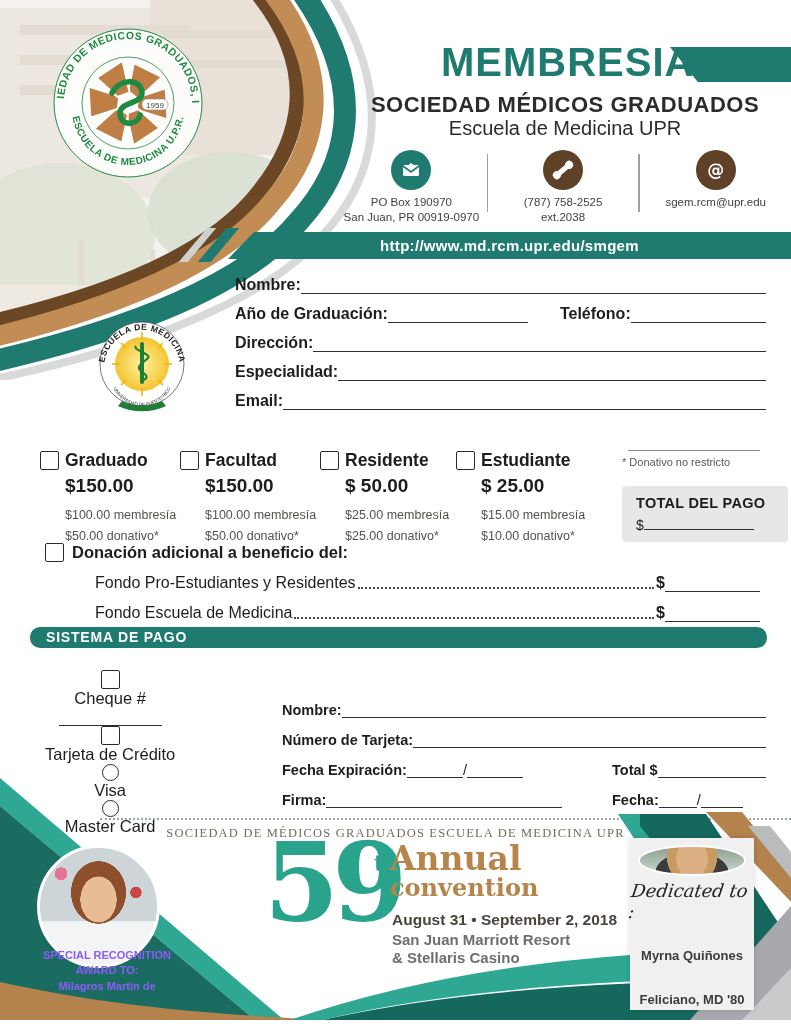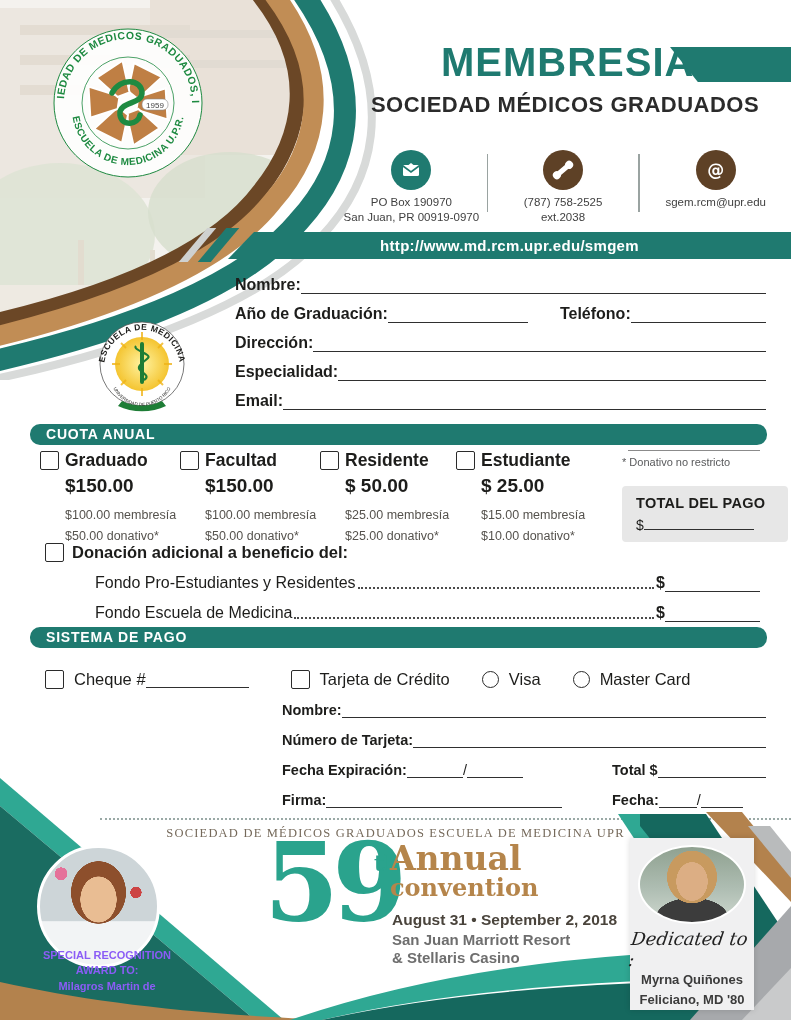--- a/index.html
+++ b/index.html
@@ -57,21 +57,21 @@
   #total-box .tl{font-size:14.5px;font-weight:700;letter-spacing:.3px;}
   #total-box .tv{font-size:14px;margin-top:3px;}
 
   
   #donacion-row{left:45px;top:543px;display:flex;align-items:center;gap:8px;font-size:16.5px;font-weight:700;}
   .fondo-row{position:absolute;left:95px;width:665px;display:flex;align-items:flex-end;font-size:16px;}
   .dots{flex:1;border-bottom:2px dotted #4a4a4a;height:1em;margin:0 2px 3px 2px;}
   .dollar{font-weight:700;}
 
   
-  #cheque-row{left:45px;top:670px;display:flex;align-items:flex-start;font-size:16.5px;}
+  #cheque-row{left:45px;top:670px;display:flex;align-items:center;font-size:16.5px;flex-direction:column;}
   #cheque-row .gap-s{width:10px;} #cheque-row .gap-m{width:42px;} #cheque-row .gap-r{width:32px;}
   #cheque-row .cb,#cheque-row .radio{align-self:center;}
   .prow{position:absolute;left:282px;width:484px;display:flex;align-items:flex-end;font-size:14.5px;}
   .prow .flabel{font-size:14.5px;}
   .pright{position:absolute;left:612px;width:154px;display:flex;align-items:flex-end;font-size:14.5px;}
 
   #dotted-sep{left:100px;top:818px;width:691px;border-top:2px dotted #9aa9a6;}
 
   
   #footer-org{left:0;top:826px;width:791px;text-align:center;font-family:"Liberation Serif",serif;
@@ -99,21 +99,21 @@
   #dedicated-card{left:630px;top:838px;width:124px;height:172px;background:#f0f0f1;z-index:3;
                   box-shadow:0 0 6px rgba(0,0,0,.15);display:flex;flex-direction:column;align-items:center;}
   #dedicated-photo{width:104px;height:104px;border-radius:50%;margin-top:7px;border:2px solid #fff;
     background:
       radial-gradient(ellipse 26px 32px at 50% 46%,#dcae84 60%,rgba(0,0,0,0) 61%),
       radial-gradient(ellipse 40px 42px at 50% 40%,#c89a5f 62%,rgba(0,0,0,0) 63%),
       radial-gradient(ellipse 52px 30px at 50% 96%,#3c3c3c 70%,rgba(0,0,0,0) 71%),
       linear-gradient(180deg,#8fa190 0%,#aebdb2 55%,#cfd8cf 100%);}
   #dedicated-script{font-family:"DejaVu Serif",serif;font-style:italic;font-size:18px;color:#222;
                     transform:skewX(-8deg);margin-top:4px;}
-  .dedicated-name{font-size:13px;font-weight:700;color:#3b3b3b;line-height:1.55;}
+  .dedicated-name{font-size:13px;font-weight:700;color:#3b3b3b;line-height:1.55;margin-top:24px;}
 
   .z2{z-index:2;}
 </style>
 </head>
 <body>
 
 <div id="page">
 
   <svg class="abs" style="left:0;top:0" width="430" height="380" viewBox="0 0 430 380">
     <defs>
@@ -169,20 +169,21 @@
       <textPath href="#arcTop" startOffset="50%" text-anchor="middle">SOCIEDAD DE MEDICOS GRADUADOS, INC.</textPath>
     </text>
     <text font-size="10" font-weight="bold" fill="#1e8a41" letter-spacing="0.5">
       <textPath href="#arcBot" startOffset="50%" text-anchor="middle">ESCUELA DE MEDICINA U.P.R.</textPath>
     </text>
   </svg>
 
   <div class="abs z2" id="membresia-title">MEMBRESIA</div>
   <div class="abs z2" id="title-flag"></div>
   <div class="abs z2" id="org-title">SOCIEDAD MÉDICOS GRADUADOS</div>
+  <div class="abs z2" id="org-sub">Escuela de Medicina UPR</div>
 
   <div class="abs z2" id="contact">
     <div class="contact-item">
       <div class="cicon teal">
         <svg width="22" height="22" viewBox="0 0 22 22">
           <rect x="3" y="6" width="16" height="11" rx="1.5" fill="#fff"></rect>
           <path d="M3,7 L11,13 L19,7" stroke="#1f7a70" stroke-width="1.6" fill="none"></path>
           <path d="M11,4 L16,8 H6 Z" fill="#fff"></path>
         </svg>
       </div>
@@ -272,21 +273,20 @@
     <path d="M64,28 C60,32 80,36 76,40 C72,44 64,48 68,52 C72,56 78,58 72,62" stroke="#1e7d36" stroke-width="2.2" fill="none"></path>
     <path d="M46,88 C60,95 80,95 94,88 L90,83 C78,89 62,89 50,83 Z" fill="#1e7d36"></path>
     <text font-size="8.5" font-weight="bold" fill="#1d1d1b" letter-spacing="0.5">
       <textPath href="#sealTop" startOffset="50%" text-anchor="middle">ESCUELA DE MEDICINA</textPath>
     </text>
     <text font-size="4.5" fill="#1d1d1b">
       <textPath href="#sealBot" startOffset="50%" text-anchor="middle">UNIVERSIDAD DE PUERTO RICO</textPath>
     </text>
   </svg>
 
-  <div class="section-bar" style="top:424px">CUOTA ANUAL</div>
 
   <div class="plan" style="left:40px">
     <div class="plan-head">
       <span class="cb"></span>
       <span class="plan-name">Graduado</span>
     </div>
     <div class="plan-price">$150.00</div>
     <div class="plan-sub">$100.00 membresía</div>
     <div class="plan-sub">$50.00 donativo*</div>
   </div>

